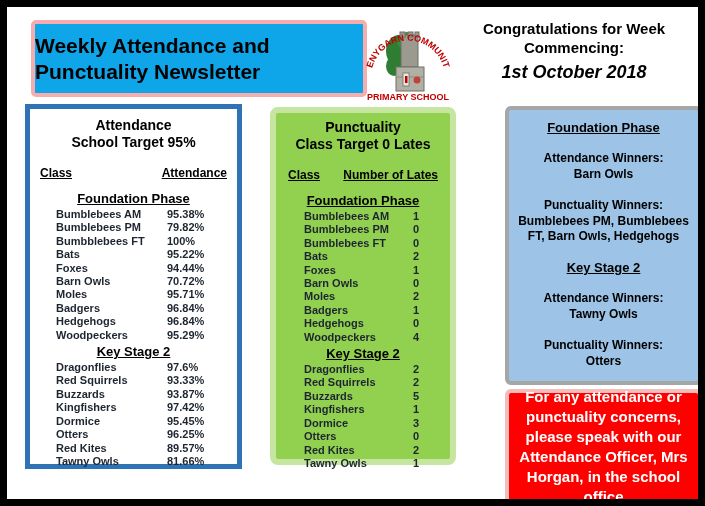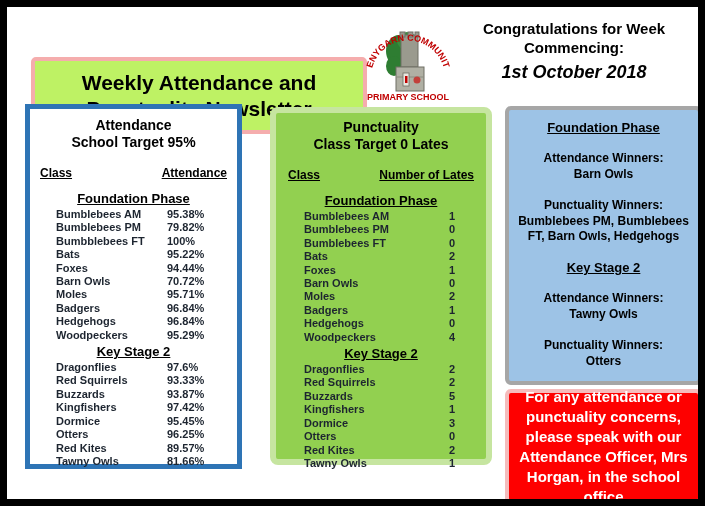--- a/index.html
+++ b/index.html
@@ -6,22 +6,22 @@
   html,body { background:#fff; }
   body { font-family:"Liberation Sans", sans-serif; color:#000; }
   .page {
     position:relative; width:705px; height:506px;
     background:#fff; border:7px solid #000; overflow:hidden;
   }
 
   
   .title-box {
     position:absolute; left:24px; top:13px; width:336px; height:77px;
-    background:#bef264; border:4px solid #F5ADAD; border-radius:5px;
-    display:flex; flex-direction:column; align-items:center; justify-content:center;margin-top:37px;
+    background:#0ea5e9; border:4px solid #F5ADAD; border-radius:5px;
+    display:flex; flex-direction:column; justify-content:center;
   }
   .title-box .tline { font-size:21px; font-weight:bold; line-height:26px; color:#000; }
 
   .logo { position:absolute; left:356px; top:4px; width:90px; height:92px; }
 
   .congrats { position:absolute; left:444px; top:12px; width:246px; text-align:center; }
   .congrats .c1 { font-size:15px; font-weight:bold; line-height:19px; }
   .congrats .c2 { font-size:18px; font-weight:bold; font-style:italic; margin-top:5px; }
 
   
@@ -32,21 +32,21 @@
   .trow { display:flex; font-size:11px; font-weight:600; line-height:13.4px; color:#1d2530; }
   .trow .tn { width:127px;padding-left:16px; }
   .trow .tv { flex:1; text-align:left; }
 
   .att-panel {
     position:absolute; left:18px; top:97px; width:217px; height:365px;
     background:#fff; border:5px solid #2E74B5; padding:8px 10px 4px 10px;
   }
 
   .pun-panel {
-    position:absolute; left:263px; top:100px; width:222px; height:358px;
+    position:absolute; left:263px; top:100px; width:186px; height:358px;
     background:#92D050; border:6px solid #C6E5A0; border-radius:8px;
     padding:6px 12px 4px 12px;
   }
   .pun-panel .trow .tn { width:140px; }
   .pun-panel .trow .tv { flex:0 0 44px; text-align:center; margin-left:2px; }
 
   
   .win-panel {
     position:absolute; left:498px; top:99px; width:197px; height:279px;
     background:#9DC3E6; border:4px solid #A6A6A6; border-radius:6px;

